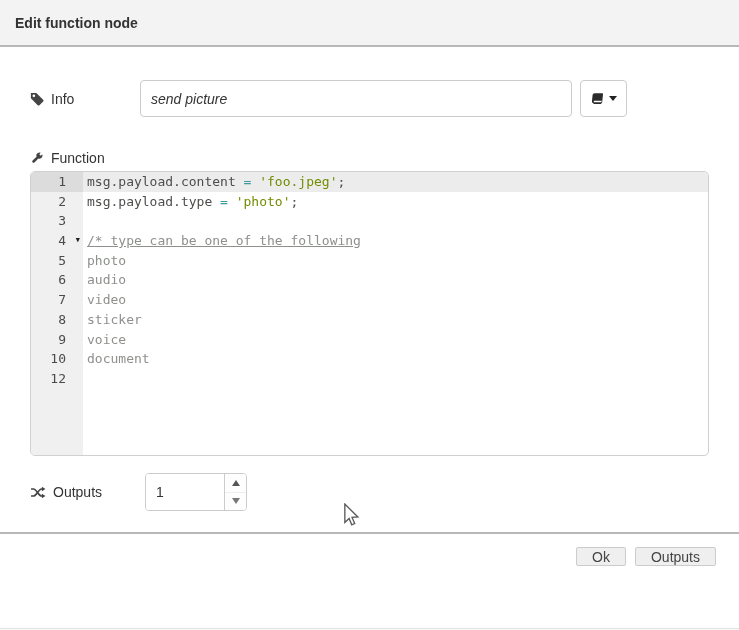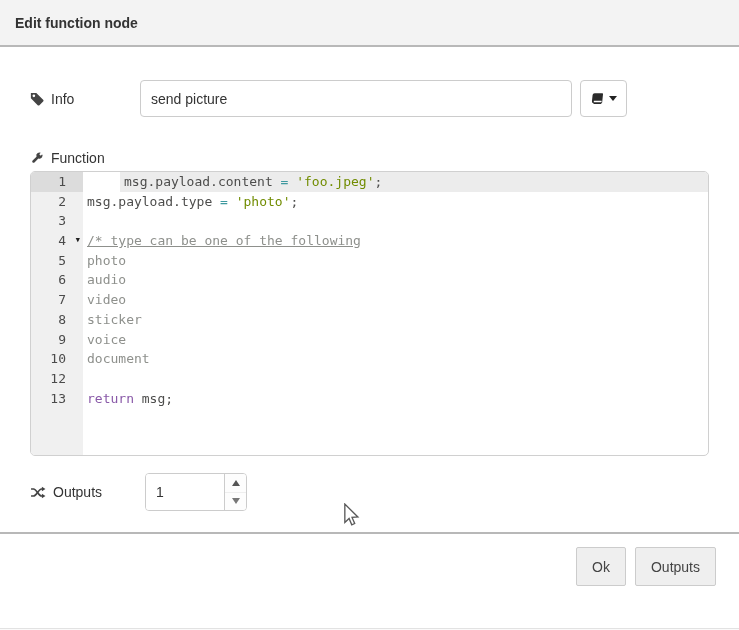--- a/index.html
+++ b/index.html
@@ -30,21 +30,21 @@
     font-size: 14px; color: #333;
   }
   .icn { display: inline-flex; align-items: center; }
   input.text-input {
     height: 37px;
     border: 1px solid #ccc; border-radius: 4px;
     padding: 0 10px; font-size: 14px; color: #333;
     font-family: "Liberation Sans", sans-serif;
     outline: none; background: #fff;
   }
-  .name-input { width: 432px; }
+  .name-input { width: 432px; font-style: italic; }
   .lib-btn {
     margin-left: 8px; width: 47px; height: 37px;
     border: 1px solid #ccc; border-radius: 4px; background: #fff;
     display: flex; align-items: center; justify-content: center; gap: 5px;
     cursor: pointer;
   }
   .caret-down {
     width: 0; height: 0;
     border-left: 4px solid transparent; border-right: 4px solid transparent;
     border-top: 5px solid #222;
@@ -67,21 +67,21 @@
     background: #f0f0f0;
   }
   .ace-rows { position: relative; }
   .ace-row { display: flex; height: 19.7px; line-height: 19.7px; }
   .gutter-cell {
     position: relative; width: 52px; flex: none;
     text-align: right; padding-right: 17px;
     color: #4b4b4b; cursor: pointer;
   }
   .code-cell { flex: 1; padding-left: 4px; white-space: pre; cursor: text; }
-  .ace-row.active .code-cell { background: #ececec; margin-left: 37px; }
+  .ace-row.active .code-cell { background: #ececec; }
   .ace-row.active .gutter-cell { background: #dcdcdc; }
   .fold { position: absolute; right: 2px; top: -1px; font-size: 11px; color: #222; }
 
   
   .outputs-row { margin-top: 17px; }
   .spinner {
     margin-left: 5px;
     width: 102px; height: 38px;
     border: 1px solid #ccc; border-radius: 4px;
     display: flex; background: #fff; overflow: hidden;
@@ -106,21 +106,21 @@
     border: 1px solid #d9d9be;
     border-radius: 2px;
     padding: 10px 10px;
     font-size: 14px; color: #333;
   }
 
   
   .footer-divider { margin-top: 21px; border-top: 2px solid #b8b8b8; }
   .footer { display: flex; justify-content: flex-end; gap: 9px; padding: 13px 23px 0 0; }
   .btn {
-    height: 39px; padding: 0 15px;
+    height: 19px; padding: 0 15px;
     background: #efefef; border: 1px solid #ccc; border-radius: 2px;
     font-size: 14px; color: #444; font-family: "Liberation Sans", sans-serif;
     cursor: pointer;
   }
   .bottom-edge { position: absolute; left: 0; right: 0; bottom: 0; height: 2px;
     border-top: 1px solid #e2e2e2; background: #fafafa; }
 
   
   .mouse-cursor { position: absolute; left: 343px; top: 503px; z-index: 20; pointer-events: none; }
 </style>
@@ -209,24 +209,20 @@
           <div class="gutter-cell">9</div>
           <div class="code-cell"><span style="color: rgb(142, 144, 140);">voice</span></div>
         </div>
         <div class="ace-row">
           <div class="gutter-cell">10</div>
           <div class="code-cell"><span style="color: rgb(142, 144, 140);">document</span></div>
         </div>
         <div class="ace-row">
           <div class="gutter-cell">12</div>
           <div class="code-cell"></div>
-        </div>
-        <div class="ace-row">
-          <div class="gutter-cell">13</div>
-          <div class="code-cell"><span style="color: rgb(137, 89, 168);">return</span><span style="color: rgb(77, 77, 76);"> msg;</span></div>
         </div>
       </div>
   </div>
 
   <div class="form-row outputs-row">
     <span class="field-label">
       <span class="icn">
         <svg width="16" height="13" viewBox="0 0 16 14">
           <g fill="none" stroke="#444" stroke-width="1.8">
             <path d="M0.5 3.2 H3.2 C6.5 3.2 8.5 10.8 11.8 10.8 H12.6"></path>

